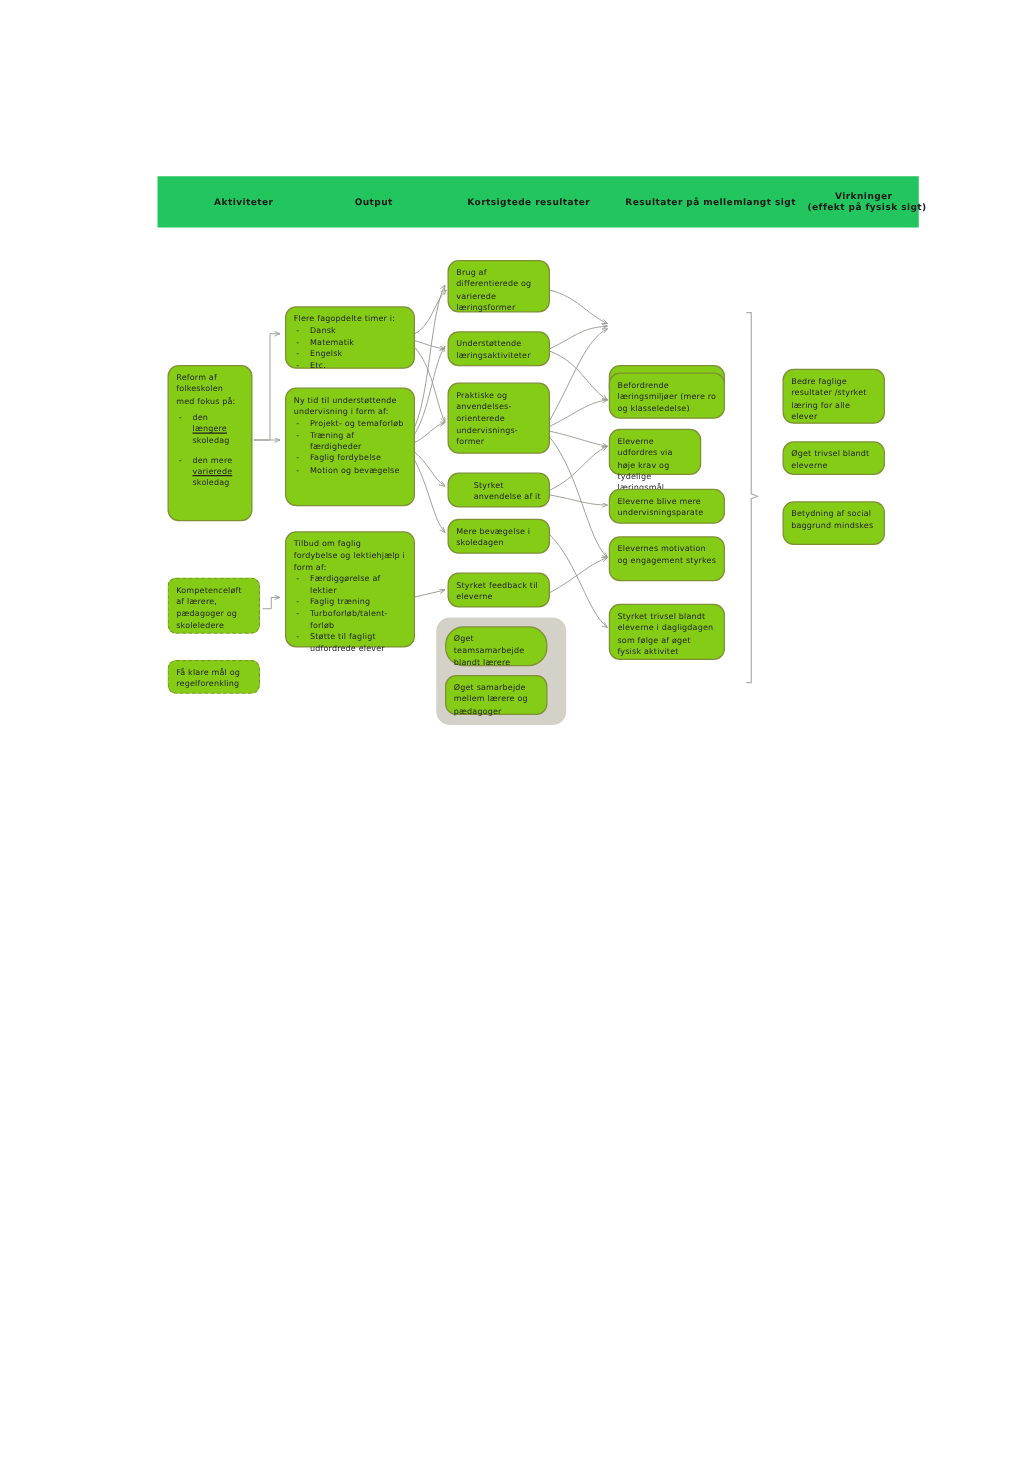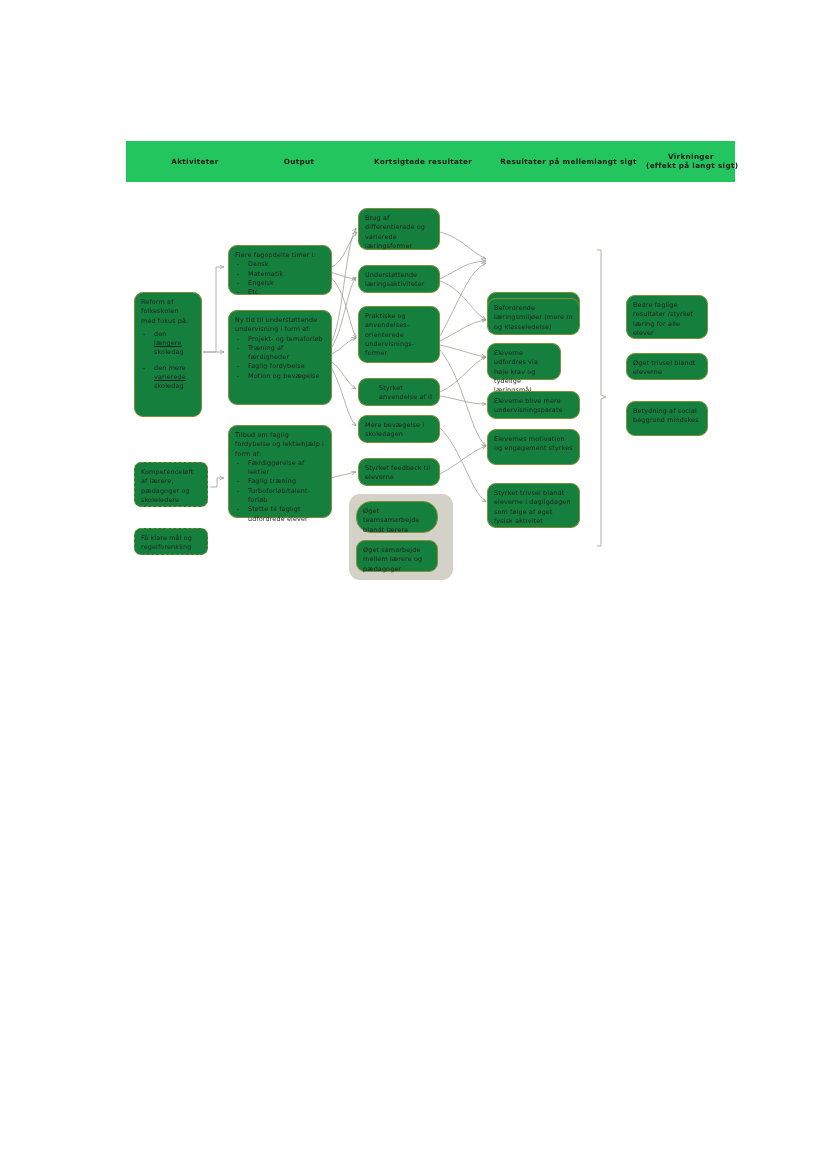--- a/index.html
+++ b/index.html
@@ -39,21 +39,21 @@
     text-align: center;
     line-height: 1.25;
     white-space: nowrap;
   }
   
   .node {
     position: absolute;
     box-sizing: border-box;
     border: 1.1px solid #7f8f35;
     border-radius: 9px;
-    background: #15803d;
+    background: #84cc16;
     font-size: 6.4px;
     line-height: 1.45;
     color: #231f20;
     padding: 5px 6px;
     letter-spacing: 0.15px;
     z-index: 3;
   }
   .node.dashed {
     border-style: dashed;
     border-width: 1.2px;
@@ -112,21 +112,21 @@
 
 <div id="page">
 
   <div id="header-band">
     <div class="hdr-label" style="left:14px; top:16px; width:110px;">Aktiviteter</div>
     <div class="hdr-label" style="left:118px; top:16px; width:110px;">Output</div>
     <div class="hdr-label" style="left:227px; top:16px; width:140px;">Kortsigtede resultater</div>
     <div class="hdr-label" style="left:360px; top:16px; width:165px;">Resultater på mellemlangt sigt</div>
     <div class="hdr-label" style="left:520px; top:11px; width:90px;">
       <span>Virkninger</span><br>
-      <span>(effekt på langt sigt)</span>
+      <span>(effekt på fysisk sigt)</span>
     </div>
   </div>
 
   <svg id="links" viewBox="0 0 827 1169" xmlns="http://www.w3.org/2000/svg">
     <defs>
       <marker id="ah" markerWidth="7" markerHeight="7" refX="6" refY="2.5" orient="auto" markerUnits="strokeWidth">
         <path d="M0,0 L6,2.5 L0,5" fill="none" stroke="#9a9a93" stroke-width="0.9"></path>
       </marker>
     </defs>
     <g fill="none" stroke="#9a9a93" stroke-width="0.75" marker-end="url(#ah)">

